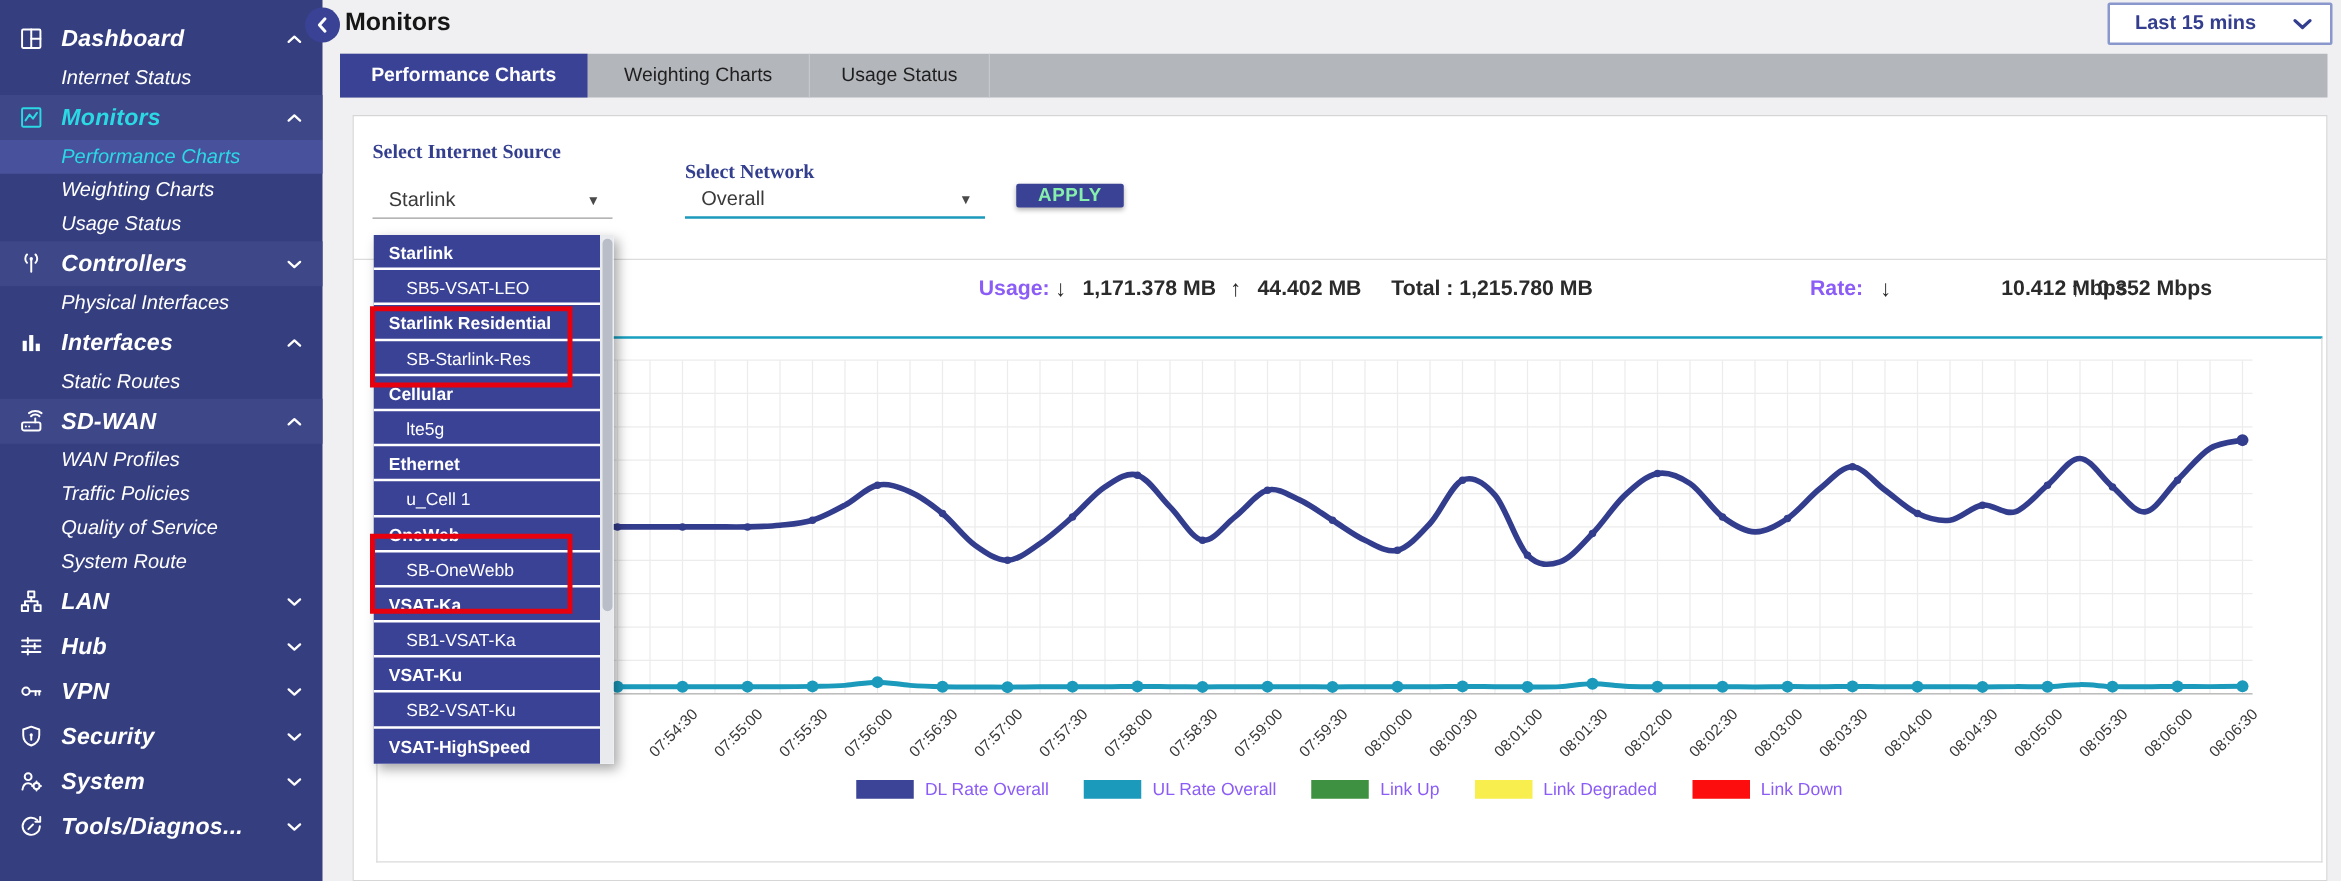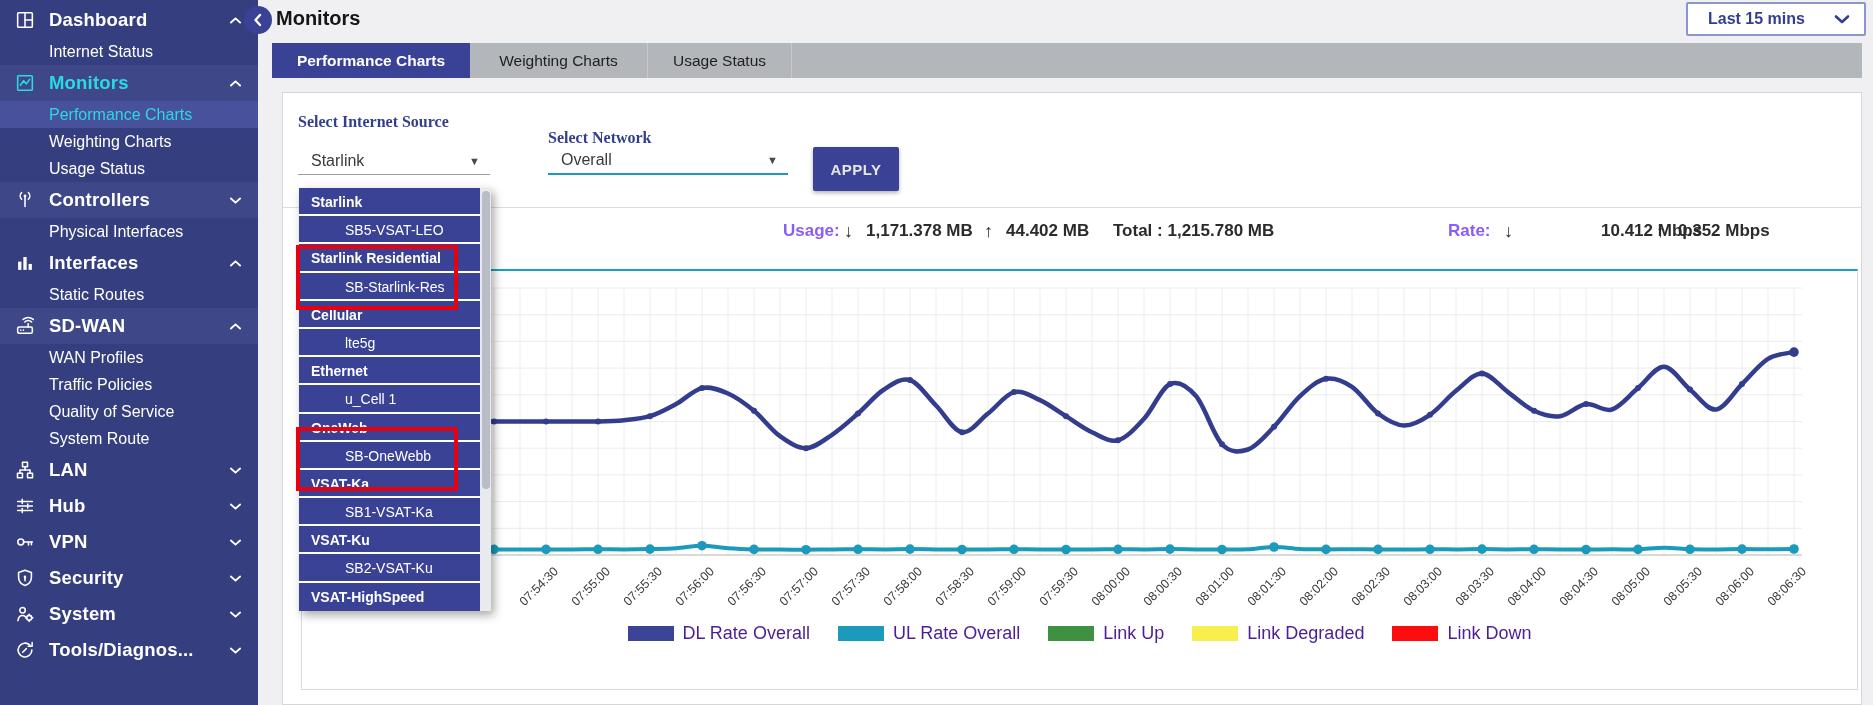--- a/index.html
+++ b/index.html
@@ -33,54 +33,54 @@
   .tab.active{background:#3a4296;color:#fff;font-weight:bold;border-right:none;}
 
   
   .panel{position:absolute;left:282px;top:92px;width:1580px;height:613px;background:#fff;border:1px solid #d6d6d6;z-index:10;}
   .sel-label{position:absolute;font-size:16px;font-weight:bold;color:#333f8e;font-family:Liberation Serif, serif;}
   .select{position:absolute;height:28px;display:flex;align-items:center;justify-content:space-between;
     padding:0 10px 0 13px;font-size:16px;color:#3a3a3a;cursor:pointer;}
   .select .caret{font-size:11px;color:#4a4a4a;}
   .sel-source{left:15px;top:54px;width:192px;border-bottom:1px solid #9d9d9d;}
   .sel-network{left:265px;top:54px;width:240px;border-bottom:2px solid #1b9abc;}
-  .apply-btn{position:absolute;left:530px;top:54px;width:86px;height:44px;background:#3a4296;color:#e5e5e5;border:none;
+  .apply-btn{position:absolute;left:530px;top:54px;width:86px;height:19px;background:#3a4296;color:#86efac;border:none;
     font-size:15px;font-weight:bold;letter-spacing:.5px;box-shadow:0 2px 4px rgba(0,0,0,.3);cursor:pointer;border-radius:2px;}
   .usage-divider{position:absolute;left:0;top:114px;width:1578px;height:1px;background:#dcdcdc;}
   .usage-row span{position:absolute;top:128px;font-size:17px;font-weight:bold;color:#2b2b2b;white-space:nowrap;}
   .usage-row .teal{color:#8b5cf6;}
   .usage-row .arrow{font-size:18px;}
 
   
   .chart-card{position:absolute;left:18px;top:176px;width:1557px;height:421px;background:#fff;
     border:1px solid #dadada;border-top:2px solid #18a0c0;}
   .legend{position:absolute;left:0;top:352px;width:100%;display:flex;justify-content:center;gap:28px;align-items:center;}
   .legend-item{display:flex;align-items:center;gap:9px;}
   .legend-swatch{width:46px;height:15px;display:inline-block;}
-  .legend-label{font-size:18px;color:#4c1d95;}
+  .legend-label{font-size:14px;color:#8b5cf6;}
 
   
   .menu-wrap{position:absolute;left:299px;top:188px;z-index:50;box-shadow:3px 4px 9px rgba(0,0,0,.35);display:flex;}
   .menu{width:181px;background:#3a4296;}
   .menu-row{height:28.2px;line-height:28px;border-bottom:2px solid #fff;color:#fff;font-size:14px;
     white-space:nowrap;overflow:hidden;cursor:pointer;}
   .menu-row:last-child{border-bottom:none;}
   .menu-row.group{padding-left:12px;font-weight:bold;}
-  .menu-row.option{padding-left:46px;}
+  .menu-row.option{padding-left:26px;}
   .menu-scrollbar{width:11px;background:#e8eaee;position:relative;}
   .menu-thumb{position:absolute;left:1.5px;top:3px;width:8px;height:298px;background:#b8bdc8;border-radius:4px;}
   .anno-box{position:absolute;border:4px solid #e7000e;z-index:60;pointer-events:none;}
 </style>
 </head>
 <body>
 
 <div id="root">
 
   <aside class="sidebar">
-    <div id="side-items" style="padding-top:2px;">
+    <div id="side-items" style="padding-top:13px;font-style:italic;">
         <div class="side-row header">
           <span class="icon-box">
             <svg width="22" height="22" viewBox="0 0 24 24">
               <rect x="4" y="4" width="16" height="16" rx="1" fill="none" stroke="#fff" stroke-width="1.7" stroke-linecap="round" stroke-linejoin="round"></rect>
               <line x1="12" y1="4" x2="12" y2="20" fill="none" stroke="#fff" stroke-width="1.7" stroke-linecap="round" stroke-linejoin="round"></line>
               <line x1="12" y1="12" x2="20" y2="12" fill="none" stroke="#fff" stroke-width="1.7" stroke-linecap="round" stroke-linejoin="round"></line>
             </svg>
           </span>
           <span class="side-label">Dashboard</span>
           <span class="chev">

